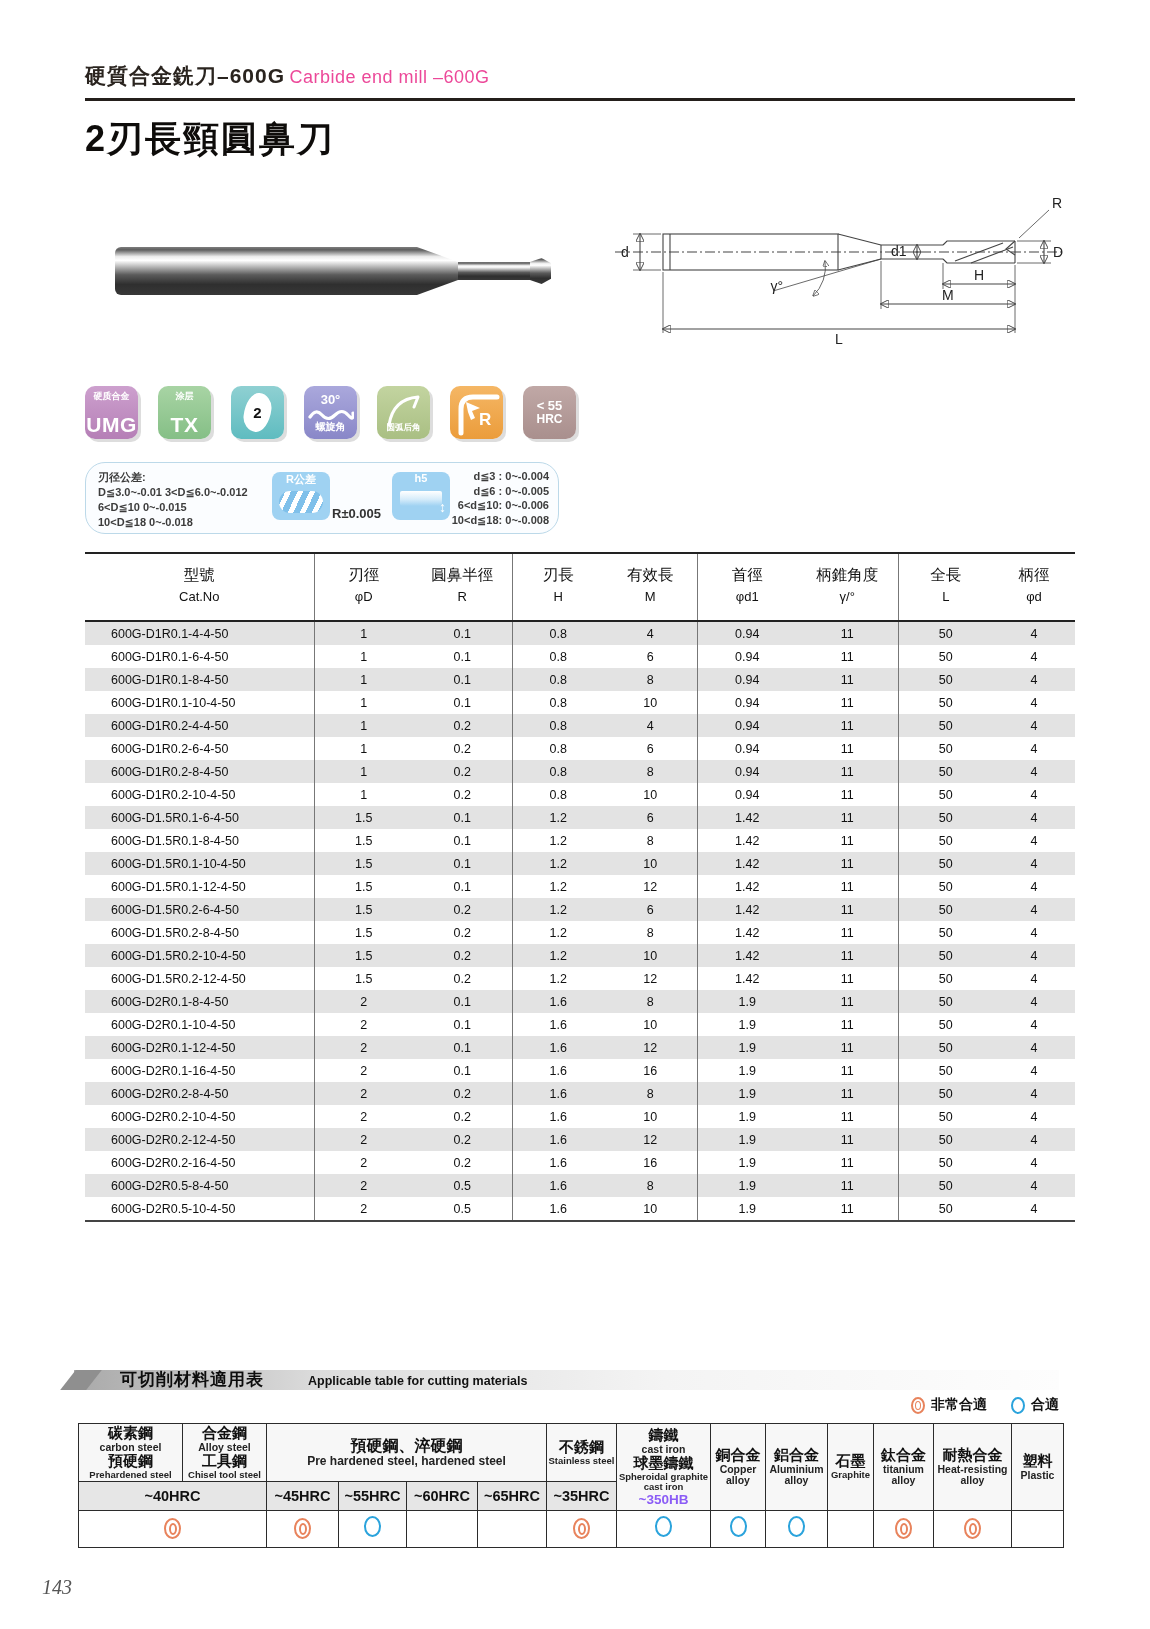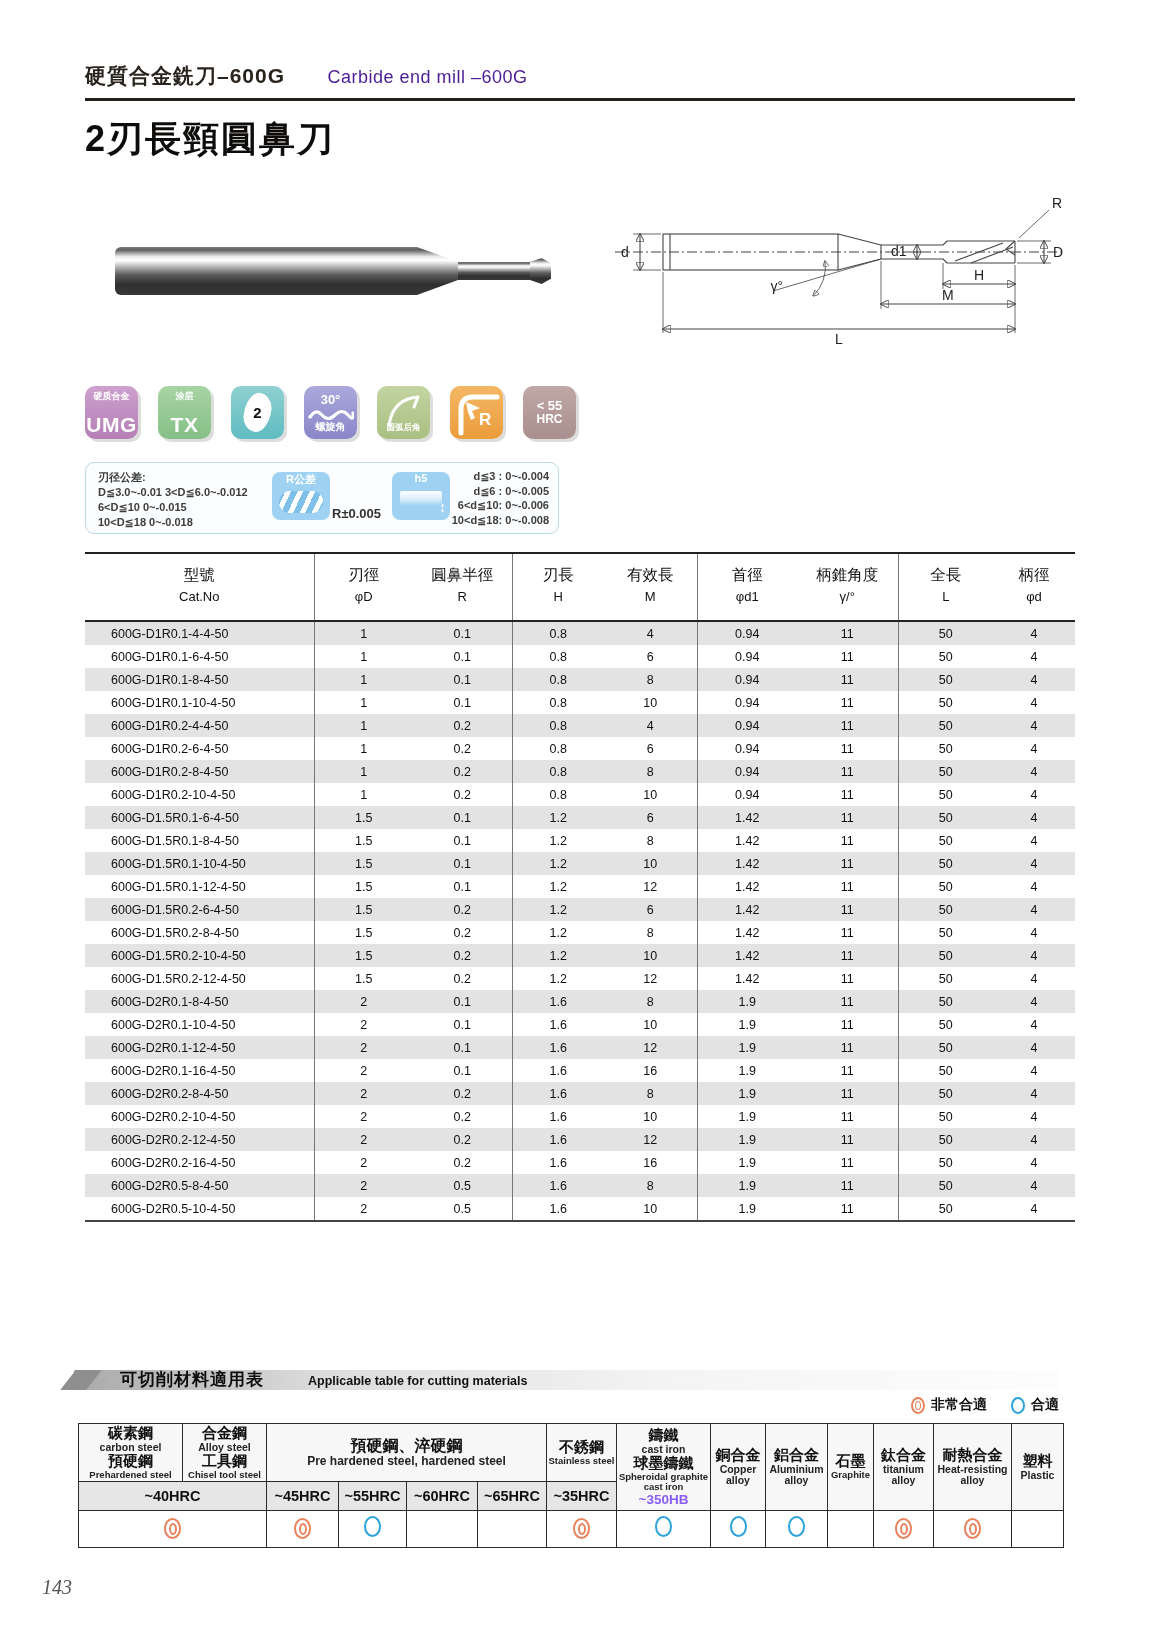--- a/index.html
+++ b/index.html
@@ -2,21 +2,21 @@
 <html><head>
 <meta charset="utf-8">
 <style>
   html,body{margin:0;padding:0;background:#fff;}
   .page{position:relative;width:1150px;height:1629px;background:#fff;overflow:hidden;
         font-family:"Liberation Sans","DejaVu Sans",sans-serif;color:#222;}
 
   
   .pg-header{position:absolute;left:85px;top:62px;width:990px;}
   .pg-titles .zh{font-size:21px;font-weight:700;color:#2a241f;letter-spacing:1px;}
-  .pg-titles .en{font-size:18px;font-weight:500;color:#4c1d95;margin-left:38px;letter-spacing:.5px;}
+  .pg-titles .en{font-size:18px;font-weight:500;color:#ec4899;letter-spacing:.5px;}
   .pg-rule{margin-top:8px;border-top:3px solid #241f1b;}
   .pg-product{margin-top:14px;font-size:36px;font-weight:700;color:#0e0c0a;letter-spacing:2px;}
 
   
   .photo{position:absolute;left:115px;top:247px;display:flex;align-items:flex-start;}
   .ph-shank,.ph-taper,.ph-neck,.ph-head{
      background:linear-gradient(to bottom,#7d7d7d 0%,#5f5f5f 6%,#ededed 20%,#ffffff 28%,
                 #c9c9c9 38%,#5b5b5b 58%,#2f2f2f 78%,#383838 100%);}
   .ph-shank{width:302px;height:48px;border-radius:6px 0 0 6px;}
   .ph-taper{width:41px;height:48px;clip-path:polygon(0 0,100% 31%,100% 69%,0 100%);}
@@ -49,21 +49,21 @@
   .b-arc{background:linear-gradient(#c3d4a0,#a9bf83);}
   .b-sub2{font-size:8.5px;font-weight:700;line-height:1;margin-top:-4px;}
   .b-corner{background:linear-gradient(#f5b765,#eb9c3b);}
   .b-r{position:absolute;left:29px;top:24px;font-size:17px;font-weight:800;color:#fff;}
   .b-hrc{background:linear-gradient(#c0a8a6,#a98f8d);}
   .b-top2{font-size:13px;font-weight:600;line-height:1.1;}
   .b-main2{font-size:12px;font-weight:600;line-height:1.1;}
 
   
   .tolbox{position:absolute;left:85px;top:462px;width:472px;height:70px;border:1.5px solid #bcd9e9;
-          border-radius:9px;background:#fbfdff;}
+          border-radius:20px;background:#fbfdff;}
   .tol-left{position:absolute;left:12px;top:7px;font-size:11px;font-weight:700;color:#3c3c3c;line-height:1.35;}
   .tol-badge{position:absolute;width:58px;height:48px;top:9px;border-radius:8px;background:#9fd2f2;
              display:flex;flex-direction:column;align-items:center;color:#fff;font-size:11px;font-weight:700;}
   .tb-r{left:186px;}
   .tb-h{left:306px;}
   .stripes{margin-top:4px;width:44px;height:22px;border-radius:11px;
            background:repeating-linear-gradient(115deg,#7fc0ea 0 6px,#ffffff 6px 11px);}
   .cyl{margin-top:7px;width:42px;height:15px;border-radius:2px;
        background:linear-gradient(to bottom,#ffffff,#d6ecfa 55%,#9fd2f2);}
   .updown{position:absolute;right:4px;bottom:5px;color:#fff;font-size:14px;font-weight:700;}

